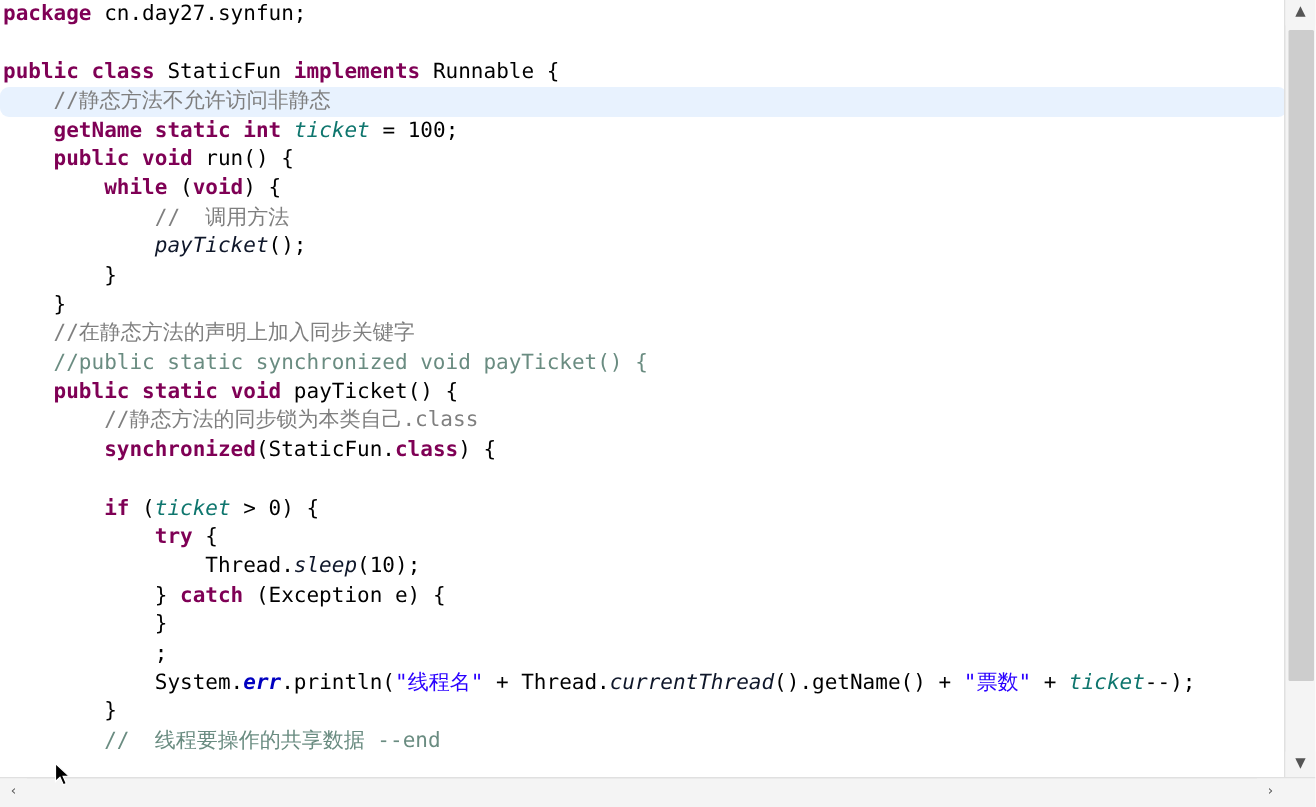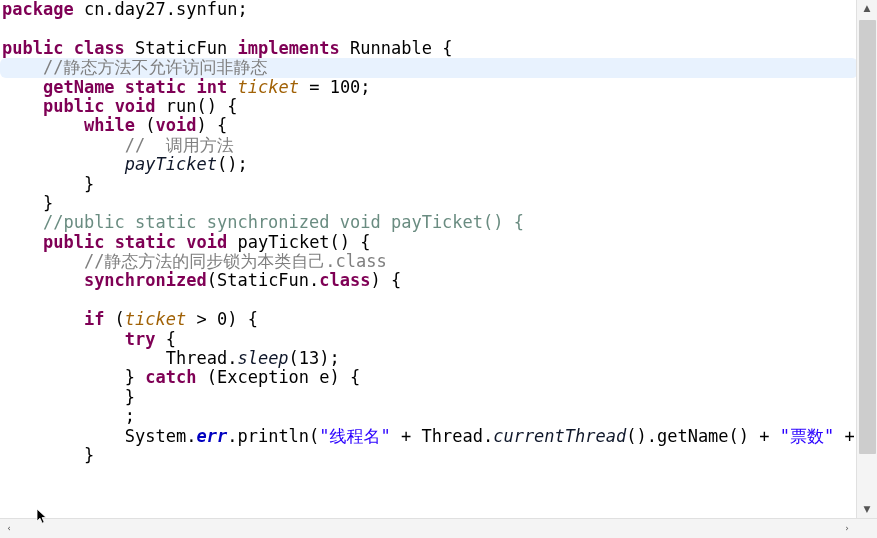--- a/index.html
+++ b/index.html
@@ -33,36 +33,36 @@
     background: #ffffff;
     overflow: hidden;
   }
 
   .code-line {
     position: relative;
     height: 19.4px;
     line-height: 19.4px;
     white-space: pre;
     font-family: "DejaVu Sans Mono", "Liberation Mono", monospace;
-    font-size: 17px;
+    font-size: 14px;
     color: #000000;
     padding-left: 2px;
   }
   .code-line.highlight {
     background: #e8f2fe;
     width: 856px;
     border-radius: 6px;
   }
 
   
   .kw    { color: #7f0055; font-weight: bold; }
   .str   { color: #2a00ff; }
   .cmt   { color: #7f7f7f; }
   .tcmt  { color: #6a8c81; }
-  .fld   { color: #a16207; font-style: italic; margin-top: 34px; }
+  .fld   { color: #0f766e; font-style: italic; margin-top: 34px; }
   .sfld  { color: #0000c0; font-weight: bold; font-style: italic; }
   .smeth { color: #0f172a; font-style: italic; }
   .num   { color: #000000; }
   .pln   { color: #000000; }
 
   
   #vscrollbar {
     position: absolute;
     right: 0;
     top: 0;
@@ -152,33 +152,35 @@
       <div class="code-line" id="line-2"><span class="pln"></span></div>
       <div class="code-line" id="line-3"><span class="kw">public</span><span class="pln"> </span><span class="kw">class</span><span class="pln"> StaticFun </span><span class="kw">implements</span><span class="pln"> Runnable {</span></div>
       <div class="code-line highlight" id="line-4"><span>    </span><span class="cmt">//静态方法不允许访问非静态</span></div>
       <div class="code-line" id="line-5"><span>    </span><span class="kw">getName</span><span class="pln"> </span><span class="kw">static</span><span class="pln"> </span><span class="kw">int</span><span class="pln"> </span><span class="fld">ticket</span><span class="pln"> = </span><span class="num">100</span><span class="pln">;</span></div>
       <div class="code-line" id="line-6"><span>    </span><span class="kw">public</span><span class="pln"> </span><span class="kw">void</span><span class="pln"> run() {</span></div>
       <div class="code-line" id="line-7"><span>        </span><span class="kw">while</span><span class="pln"> (</span><span class="kw">void</span><span class="pln">) {</span></div>
       <div class="code-line" id="line-8"><span>            </span><span class="cmt">//  调用方法</span></div>
       <div class="code-line" id="line-9"><span>            </span><span class="smeth">payTicket</span><span class="pln">();</span></div>
       <div class="code-line" id="line-10"><span>        </span><span class="pln">}</span></div>
       <div class="code-line" id="line-11"><span>    </span><span class="pln">}</span></div>
+      <div class="code-line" id="line-12"><span>    </span><span class="cmt">//在静态方法的声明上加入同步关键字</span></div>
       <div class="code-line" id="line-13"><span>    </span><span class="tcmt">//public static synchronized void payTicket() {</span></div>
       <div class="code-line" id="line-14"><span>    </span><span class="kw">public</span><span class="pln"> </span><span class="kw">static</span><span class="pln"> </span><span class="kw">void</span><span class="pln"> payTicket() {</span></div>
       <div class="code-line" id="line-15"><span>        </span><span class="cmt">//静态方法的同步锁为本类自己.class</span></div>
       <div class="code-line" id="line-16"><span>        </span><span class="kw">synchronized</span><span class="pln">(StaticFun.</span><span class="kw">class</span><span class="pln">) {</span></div>
       <div class="code-line" id="line-17"><span>        </span></div>
       <div class="code-line" id="line-18"><span>        </span><span class="kw">if</span><span class="pln"> (</span><span class="fld">ticket</span><span class="pln"> &gt; </span><span class="num">0</span><span class="pln">) {</span></div>
       <div class="code-line" id="line-19"><span>            </span><span class="kw">try</span><span class="pln"> {</span></div>
-      <div class="code-line" id="line-20"><span>                </span><span class="pln">Thread.</span><span class="smeth">sleep</span><span class="pln">(</span><span class="num">13</span><span class="pln">);</span></div>
+      <div class="code-line" id="line-20"><span>                </span><span class="pln">Thread.</span><span class="smeth">sleep</span><span class="pln">(</span><span class="num">10</span><span class="pln">);</span></div>
       <div class="code-line" id="line-21"><span>            </span><span class="pln">} </span><span class="kw">catch</span><span class="pln"> (Exception e) {</span></div>
       <div class="code-line" id="line-22"><span>            </span><span class="pln">}</span></div>
       <div class="code-line" id="line-23"><span>            </span><span class="pln">;</span></div>
       <div class="code-line" id="line-24"><span>            </span><span class="pln">System.</span><span class="sfld">err</span><span class="pln">.println(</span><span class="str">"线程名"</span><span class="pln"> + Thread.</span><span class="smeth">currentThread</span><span class="pln">().getName() + </span><span class="str">"票数"</span><span class="pln"> + </span><span class="fld">ticket</span><span class="pln">--);</span></div>
       <div class="code-line" id="line-25"><span>        </span><span class="pln">}</span></div>
+      <div class="code-line" id="line-26"><span>        </span><span class="tcmt">//  线程要操作的共享数据 --end</span></div>
       <div class="code-line" id="line-27"><span class="pln"></span></div>
     </div>
 
   <div id="vscrollbar">
     <div class="sb-btn" id="vsb-up">
       <span class="arrow-glyph">▲</span>
     </div>
     <div id="vsb-thumb"></div>
     <div class="sb-btn" id="vsb-down">
       <span class="arrow-glyph">▼</span>

